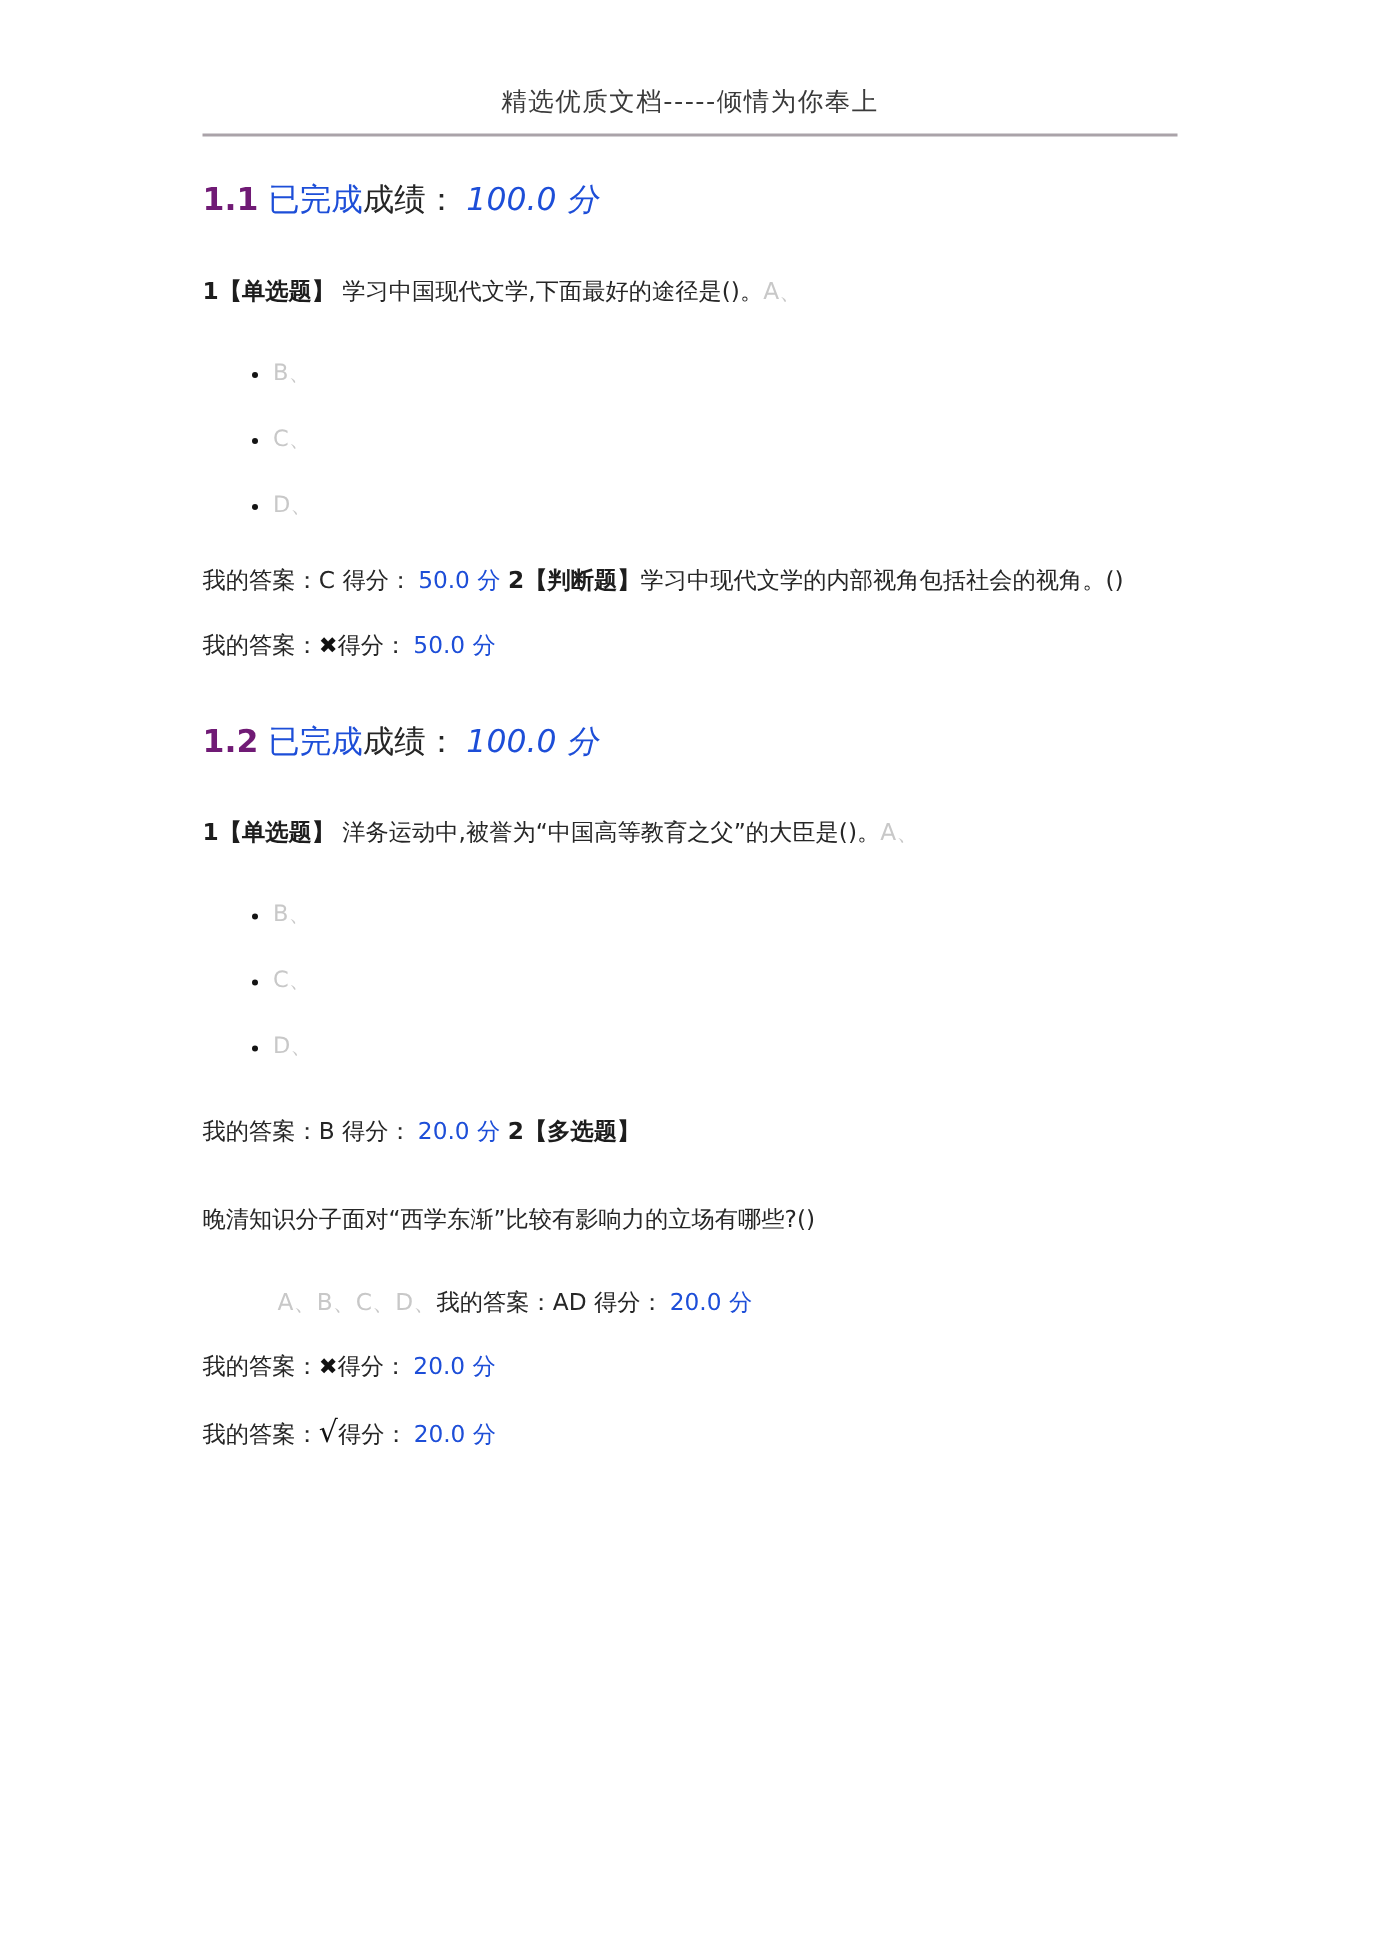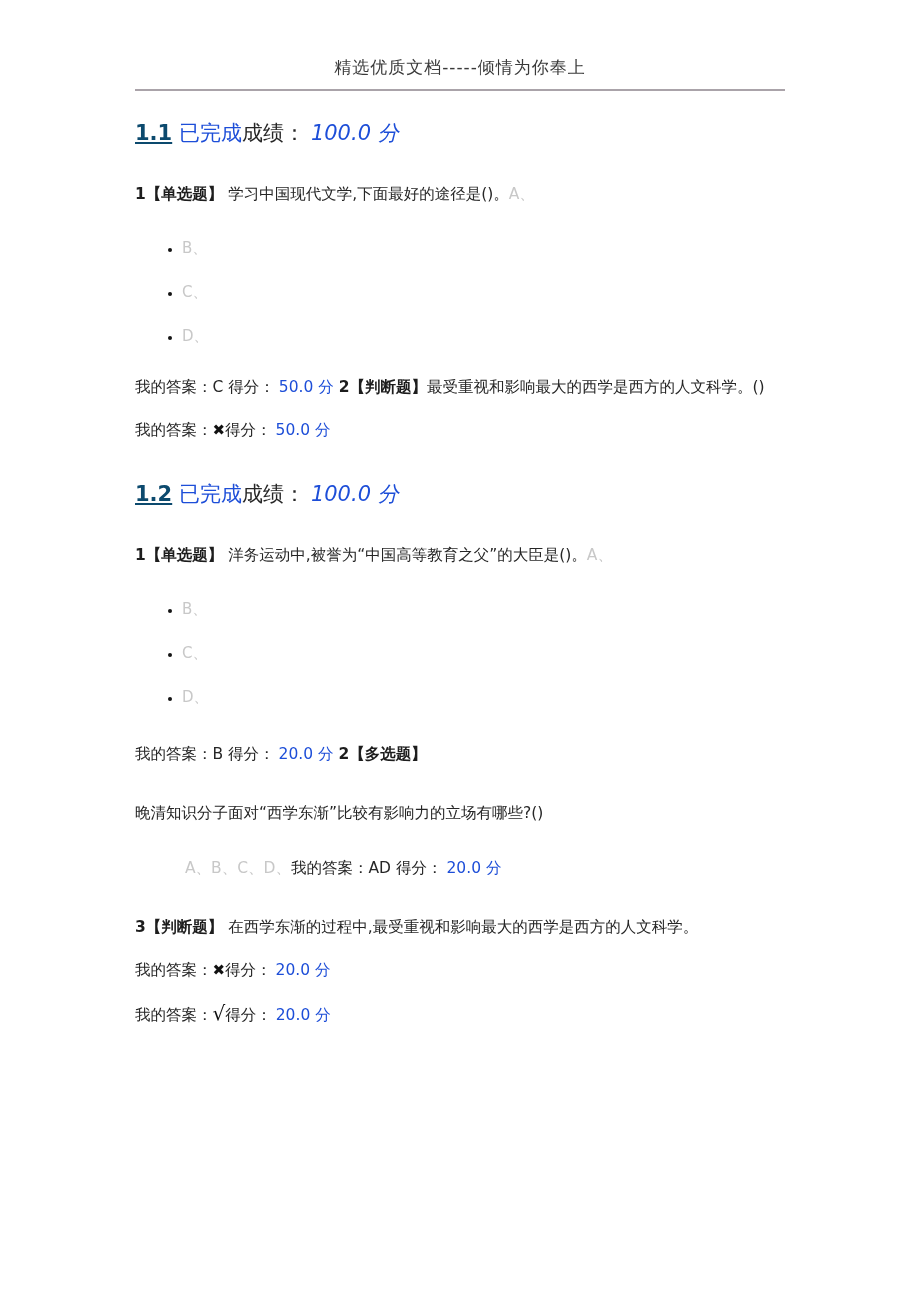--- a/index.html
+++ b/index.html
@@ -25,21 +25,21 @@
     border-top:2px solid #aaa3a9;
     height:0;
   }
   h2.section-heading{
     font-size:21px;
     font-weight:normal;
     line-height:28px;
     margin:28px 0 0 0;
     color:#262626;
   }
-  .sec-num{font-weight:bold;color:#0c4a6e;text-decoration:underline;}
+  .sec-num{font-weight:bold;color:#701a75;}
   .red{color:#1d4ed8;}
   .gray{color:#c8c8c8;}
   b,.bold{font-weight:bold;color:#1d1d1d;}
   .para{
     font-size:15.5px;
     line-height:43px;
     margin:0;
     color:#262626;
   }
   .q-first{margin-top:26px;}
@@ -96,21 +96,21 @@
       <span>学习中国现代文学,下面最好的途径是()。</span><span class="gray">A、</span></p>
 
     <ul class="opt-list">
       <li>B、</li>
       <li>C、</li>
       <li>D、</li>
     </ul>
 
     <p class="para ans-line-1"><span>我的答案：</span><span>C</span>
       <span>得分：</span><span class="red score-val">50.0 分</span>
-      <b>2</b><b>【判断题】</b><span>最受重视和影响最大的西学是西方的人文科学。()</span></p>
+      <b>2</b><b>【判断题】</b><span>学习中现代文学的内部视角包括社会的视角。()</span></p>
 
     <p class="para"><span>我的答案：</span><span class="mark-x">✖</span><span>得分：</span><span class="red score-val">50.0 分</span></p>
 
     <h2 class="section-heading sec2-heading"><span class="sec-num">1.2</span>
       <span class="red">已完成</span><span>成绩：</span><span class="red grade-val">100.0 分</span></h2>
 
     <p class="para q-first"><b>1</b><b>【单选题】</b>
       <span>洋务运动中,被誉为“中国高等教育之父”的大臣是()。</span><span class="gray">A、</span></p>
 
     <ul class="opt-list">
@@ -121,22 +121,20 @@
 
     <p class="para s2-ans1"><span>我的答案：</span><span>B</span>
       <span>得分：</span><span class="red score-val">20.0 分</span>
       <b>2</b><b>【多选题】</b></p>
 
     <p class="para s2-q2text"><span>晚清知识分子面对“西学东渐”比较有影响力的立场有哪些?()</span></p>
 
     <p class="para s2-q2ans"><span class="gray">A、B、C、D、</span><span>我的答案：</span><span>AD</span>
       <span>得分：</span><span class="red score-val">20.0 分</span></p>
 
-    <p class="para s2-q3"><b>3</b><b>【判断题】</b>
-      <span>在西学东渐的过程中,最受重视和影响最大的西学是西方的人文科学。</span></p>
 
     <p class="para"><span>我的答案：</span><span class="mark-x">✖</span><span>得分：</span><span class="red score-val">20.0 分</span></p>
 
 
     <p class="para"><span>我的答案：</span><span class="mark-check">√</span><span>得分：</span><span class="red score-val">20.0 分</span></p>
 
   </div>
 
   <div class="doc-footer">
     <span>专心---专注---专业</span>

